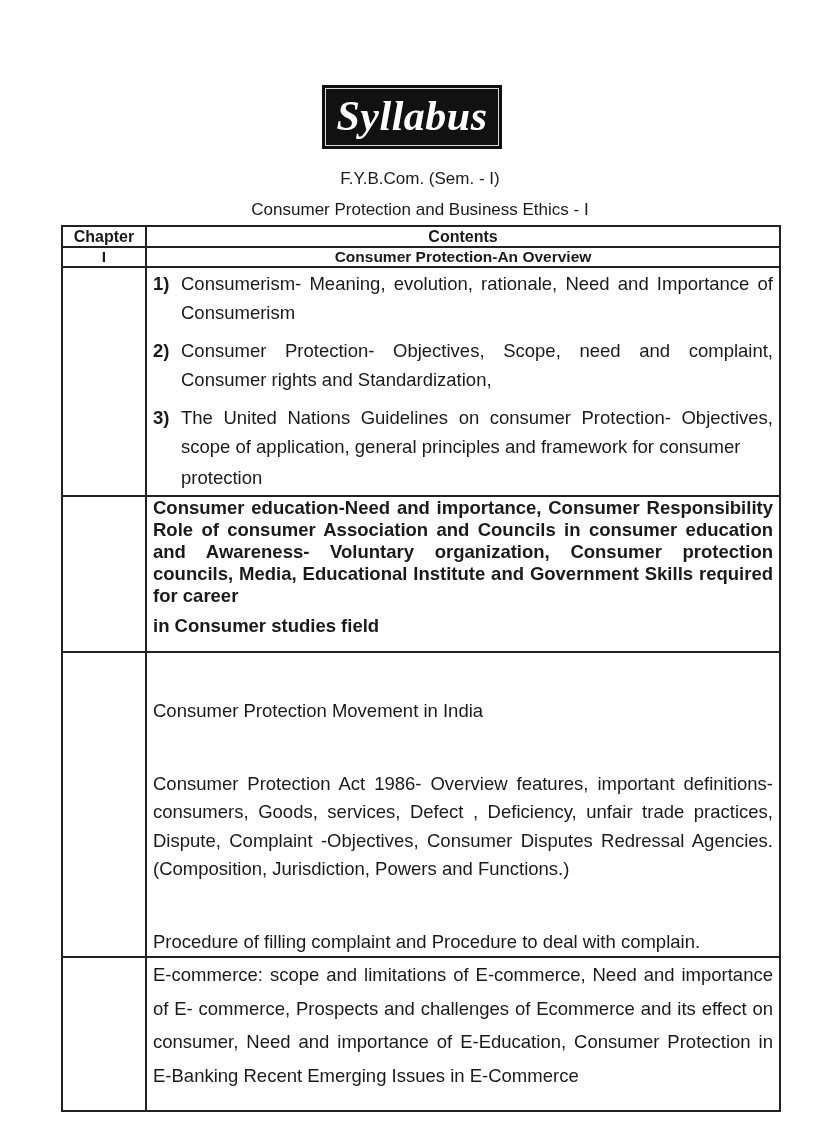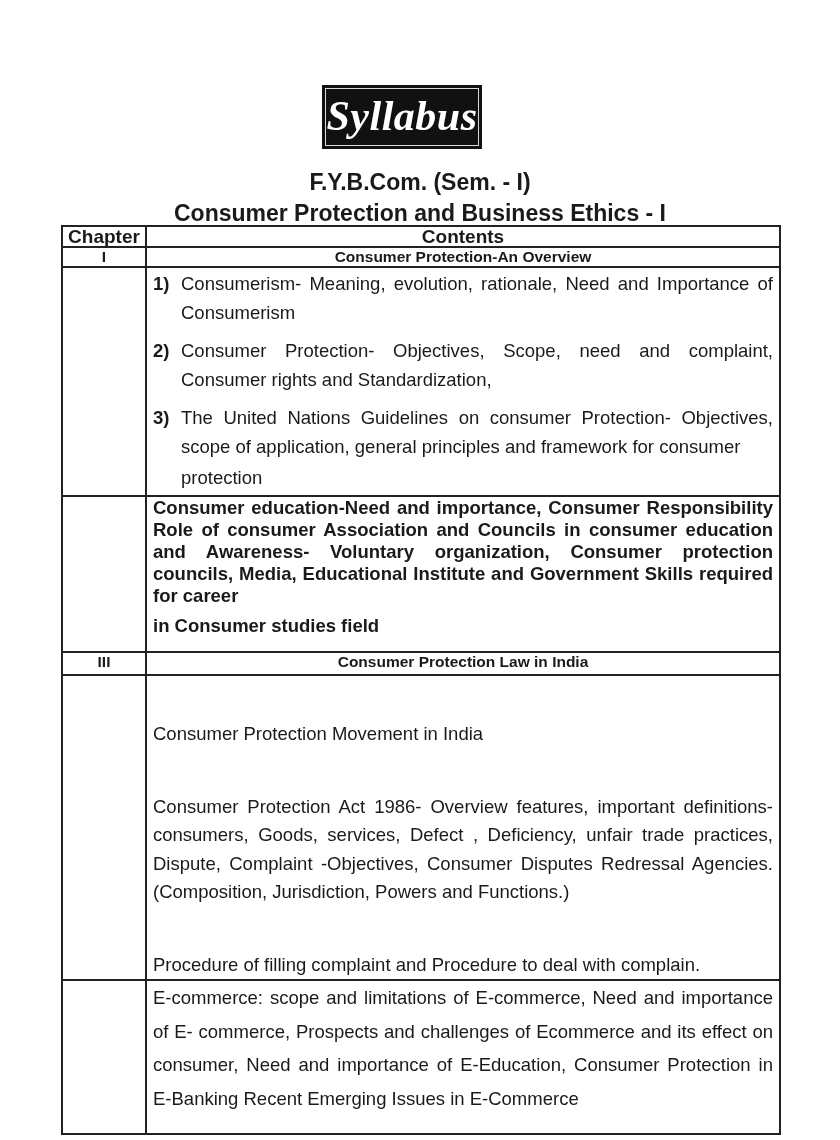--- a/index.html
+++ b/index.html
@@ -12,21 +12,21 @@
       height: 1140px;
       position: relative;
       overflow: hidden;
       font-family: "Liberation Sans", sans-serif;
       color: #1a1a1a;
     }
     .title-box {
       position: absolute;
       left: 322px;
       top: 85px;
-      width: 160px;
+      width: 180px;
       height: 64px;
       background: #111111;
       box-sizing: border-box;
       padding: 3px;
       text-align: right;
     }
     .title-box-inner {
       width: 100%;
       height: 100%;
       box-sizing: border-box;
@@ -43,22 +43,22 @@
       color: #ffffff;
       letter-spacing: 0.5px;
       line-height: 1;
       margin-top: -2px;
     }
     .subtitle {
       position: absolute;
       left: 0;
       width: 840px;
       text-align: center;
-      font-weight: bold;
-      font-size: 23px;
+      font-weight: normal;
+      font-size: 17px;
       color: #1a1a1a;
     }
     .subtitle.course { top: 169px; }
     .subtitle.paper { top: 200px; }
 
     table.syllabus {
       position: absolute;
       left: 61px;
       top: 225px;
       width: 718px;
@@ -68,21 +68,21 @@
     table.syllabus td, table.syllabus th {
       border: 2px solid #222222;
       padding: 0;
       vertical-align: top;
     }
     col.c-chapter { width: 84px; }
     col.c-content { width: 634px; }
 
     .hdr th {
       height: 19px;
-      font-size: 19px;
+      font-size: 16px;
       font-weight: bold;
       text-align: center;
       vertical-align: middle;
       line-height: 19px;
     }
     .sec-hdr td {
       font-size: 15.5px;
       font-weight: bold;
       text-align: center;
       vertical-align: middle;
@@ -183,24 +183,20 @@
   </tr>
 
   <tr>
     <td></td>
     <td class="content-cell c-ii">
       <p class="para">Consumer education-Need and importance, Consumer Responsibility Role of consumer Association and Councils in consumer education and Awareness- Voluntary organization, Consumer protection councils, Media, Educational Institute and Government  Skills required for career</p>
       <p class="para">in Consumer studies field</p>
     </td>
   </tr>
 
-  <tr class="sec-hdr h-iii">
-    <td>III</td>
-    <td>Consumer Protection Law in India</td>
-  </tr>
   <tr>
     <td></td>
     <td class="content-cell c-iii">
       <p class="para">Consumer Protection Movement in India</p>
       <p class="para">Consumer Protection Act 1986- Overview features, important definitions-consumers, Goods, services, Defect , Deficiency, unfair trade practices, Dispute, Complaint -Objectives, Consumer Disputes Redressal Agencies. (Composition, Jurisdiction, Powers and Functions.)</p>
       <p class="para">Procedure of filling complaint and Procedure to deal with complain.</p>
     </td>
   </tr>
 
   <tr>

